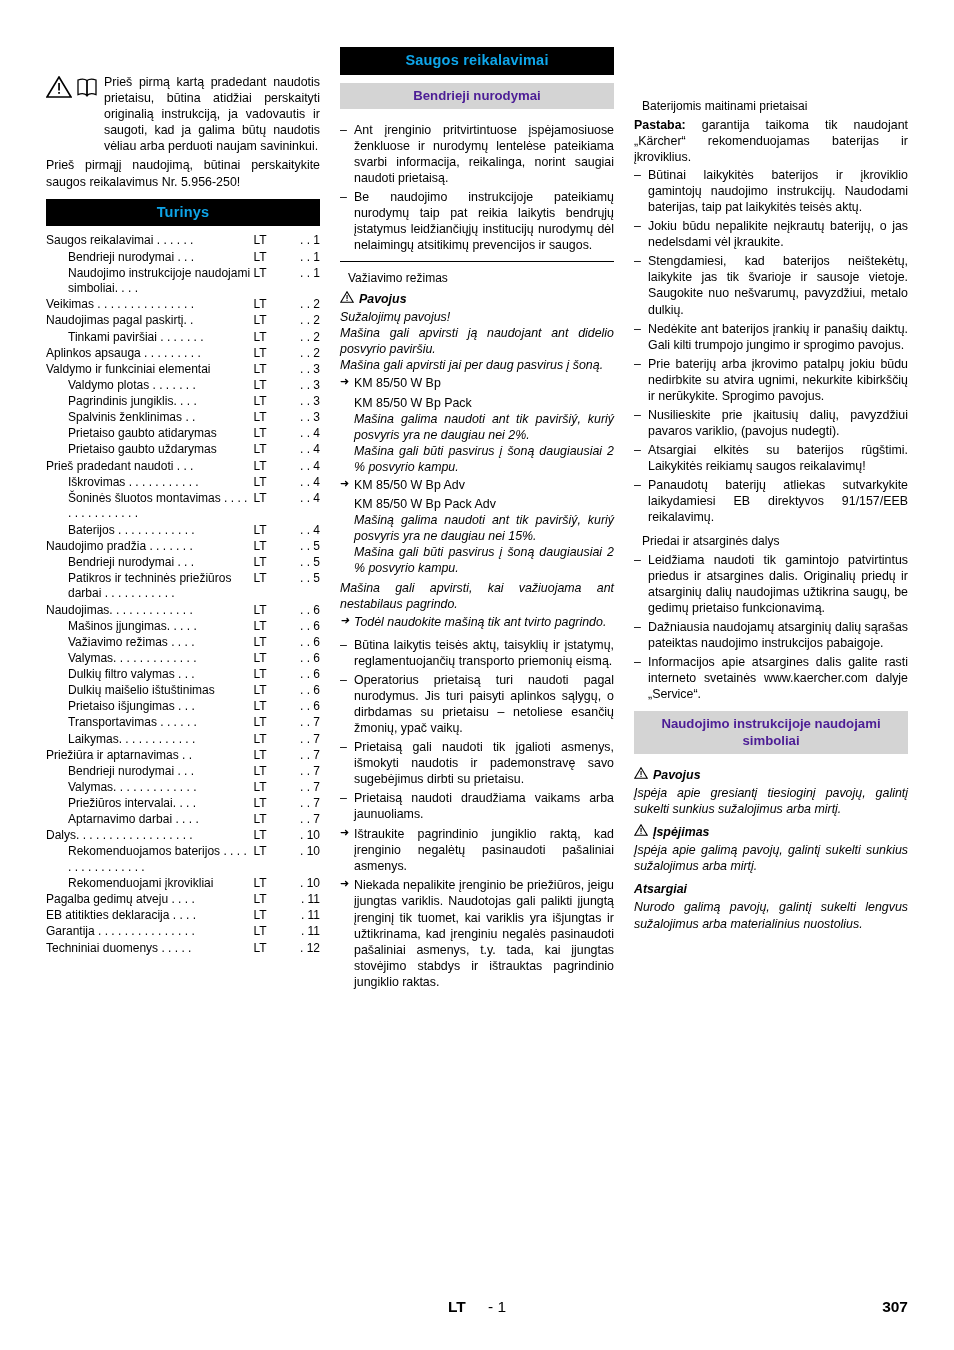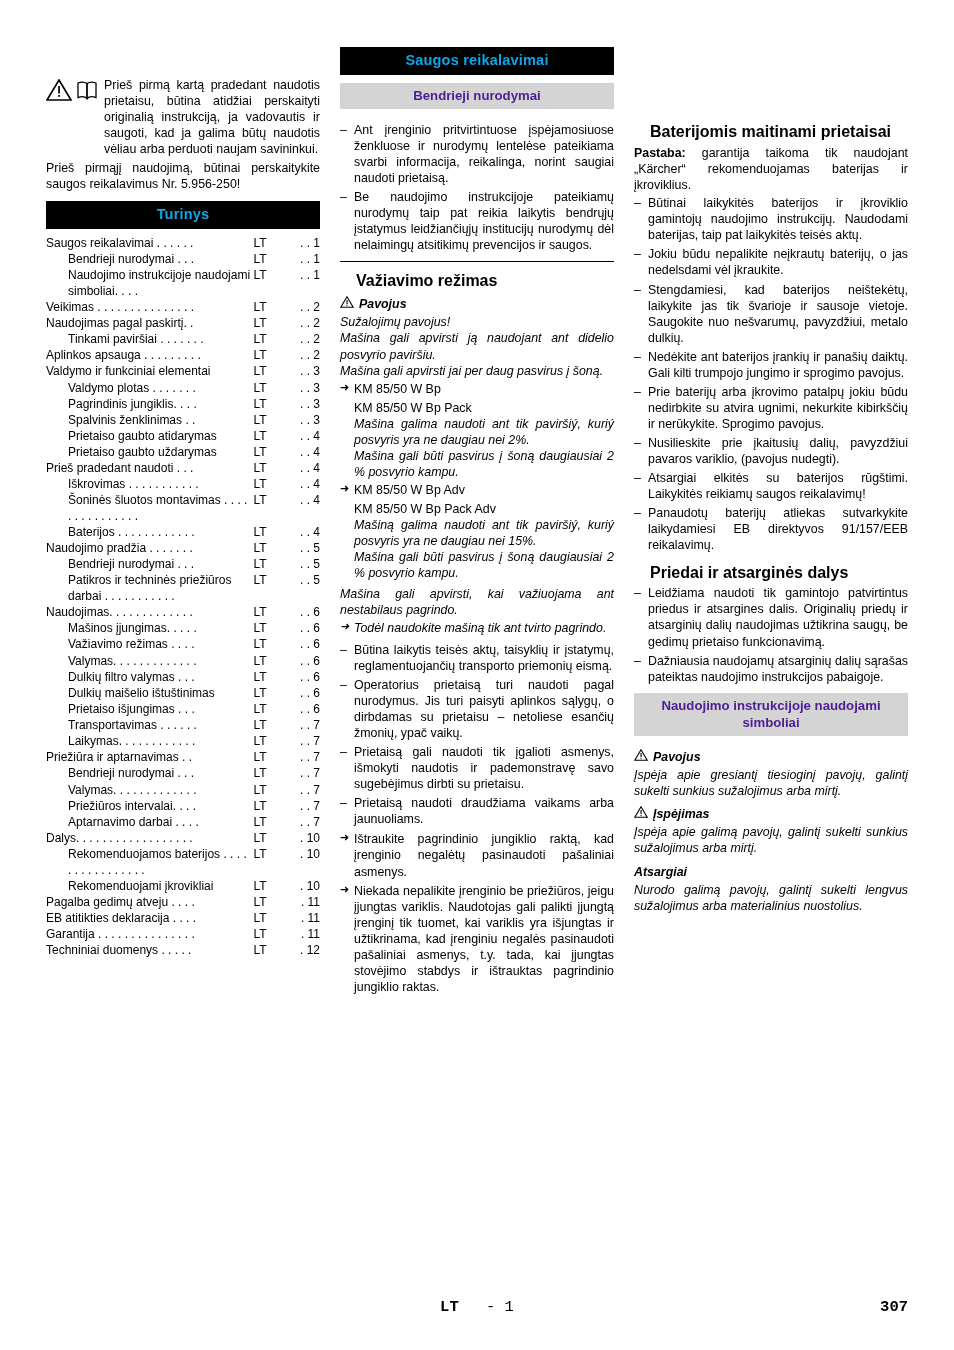--- a/index.html
+++ b/index.html
@@ -93,23 +93,23 @@
     vertical-align: top;
     line-height: 1.295;
   }
   .toc td.title { width: 186px; }
   .toc td.title.ind { padding-left: 22px; width: 164px; }
   .toc td.lt { width: 30px; text-align: left; padding-left: 2px; }
   .toc td.pg { width: 30px; text-align: right; }
 
   
   h4.sub {
-    font-size: 16px;
-    font-weight: bold;
-    margin: 9px 0 2px 16px;
+    font-size: 12px;
+    font-weight: normal;
+    margin: 9px 0 2px 8px;
   }
   .danger-line {
     display: flex;
     align-items: center;
     gap: 5px;
     font-style: italic;
     font-weight: bold;
     font-size: 12.4px;
     margin: 5px 0 2px 0;
   }
@@ -185,21 +185,20 @@
   }
   .bold { font-weight: bold; }
 
   
   .footer {
     position: absolute;
     left: 46px;
     right: 46px;
     bottom: 30px;
     font-size: 15px;
-    font-family: Liberation Mono, monospace;
   }
   .footer-inner {
     position: relative;
     height: 22px;
   }
   .foot-center {
     position: absolute;
     left: 0; right: 0;
     text-align: center;
     font-weight: bold;
@@ -538,20 +537,21 @@
         <li>Nusilieskite prie įkaitusių dalių, pavyzdžiui pavaros variklio, (pavojus nudegti).</li>
         <li>Atsargiai elkitės su baterijos rūgštimi. Laikykitės reikiamų saugos reikalavimų!</li>
         <li>Panaudotų baterijų atliekas sutvarkykite laikydamiesi EB direktyvos 91/157/EEB reikalavimų.</li>
       </ul>
 
       <h4 class="sub">Priedai ir atsarginės dalys</h4>
 
       <ul class="dash">
         <li>Leidžiama naudoti tik gamintojo patvirtintus priedus ir atsargines dalis. Originalių priedų ir atsarginių dalių naudojimas užtikrina saugų, be gedimų prietaiso funkcionavimą.</li>
         <li>Dažniausia naudojamų atsarginių dalių sąrašas pateiktas naudojimo instrukcijos pabaigoje.</li>
+        <li>Informacijos apie atsargines dalis galite rasti interneto svetainės www.kaercher.com dalyje „Service“.</li>
       </ul>
 
       <div class="bar-gray">Naudojimo instrukcijoje naudojami simboliai</div>
 
       <div class="sym-line">
         <span>
           <svg width="14" height="12" viewBox="0 0 14 12">
             <polygon points="7,0.8 13.2,11.2 0.8,11.2" fill="none" stroke="#000" stroke-width="1.1"></polygon>
             <rect x="6.5" y="4" width="1.1" height="4" fill="#000"></rect>
             <rect x="6.5" y="8.8" width="1.1" height="1.1" fill="#000"></rect>

